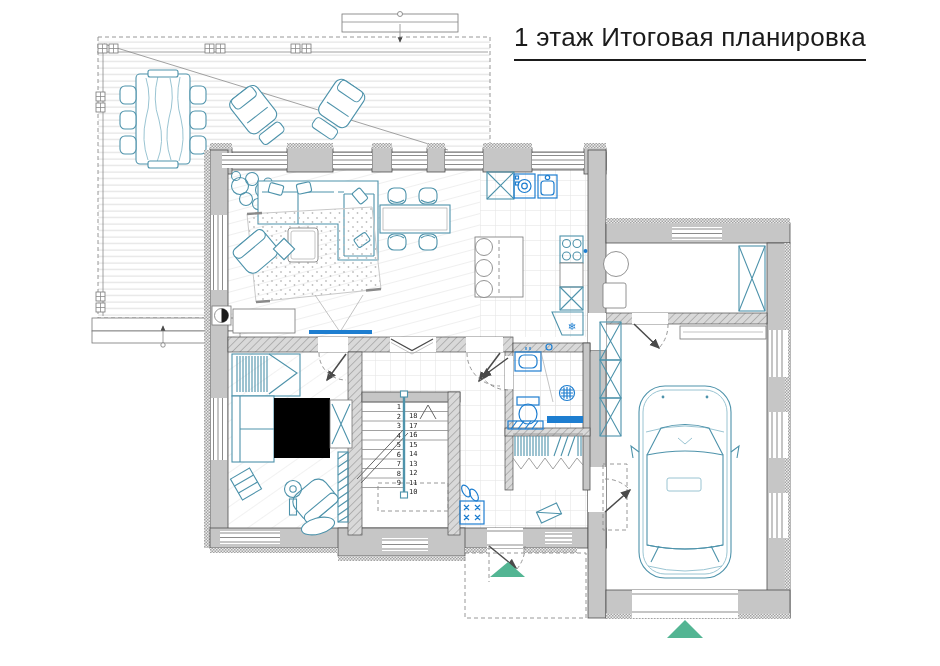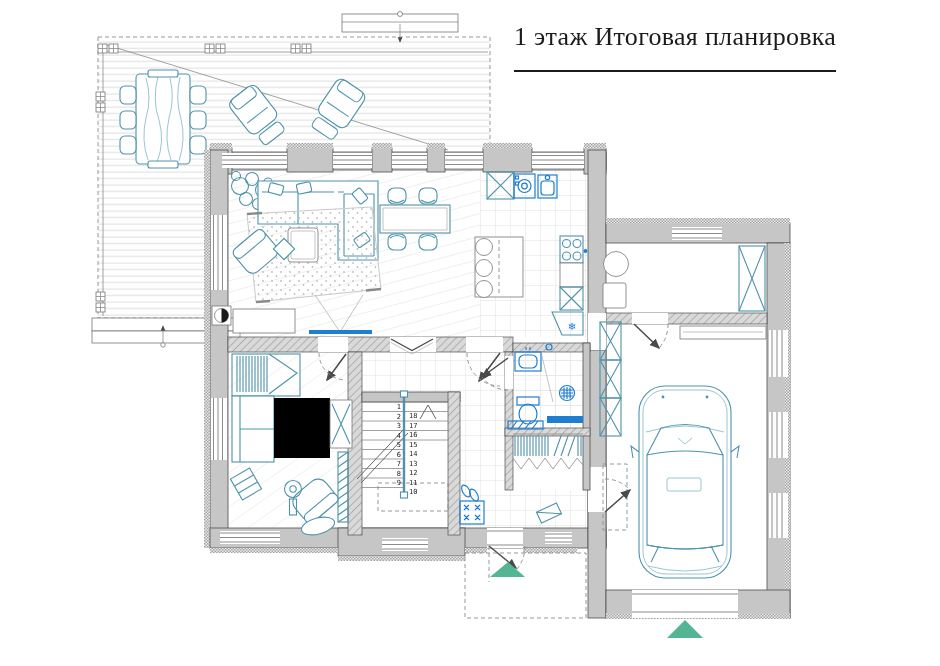--- a/index.html
+++ b/index.html
@@ -1,19 +1,19 @@
 <!DOCTYPE html>
 <html style="--wall-gray: #c6c6c6; --wall-stroke: #4f4f4f; --furniture-teal: #4e93ab; --fixture-blue: #1e7ed0; --accent-green: #53b593; --dash-gray: #8c8c8c; --floor-line: #e3e3e3;"><head>
 <meta charset="utf-8">
 <style>
   html,body{margin:0;padding:0;background:#fff;}
   .canvas{position:relative;width:940px;height:666px;background:#fff;overflow:hidden;
           font-family:"Liberation Sans",sans-serif;}
   .title{position:absolute;left:514px;top:22px;font-size:26px;letter-spacing:.3px;
-         color:#1b1b1b;border-bottom:2px solid #1b1b1b;padding-bottom:18px;white-space:nowrap;font-family:Liberation Serif, serif;}
+         color:#1b1b1b;border-bottom:2px solid #1b1b1b;padding-bottom:6px;white-space:nowrap;}
   svg{position:absolute;left:0;top:0;}
   .w   {fill:var(--wall-gray,#c6c6c6);stroke:var(--wall-stroke,#4f4f4f);stroke-width:.8;}
   .hw  {fill:url(#hatchW);stroke:var(--wall-stroke,#4f4f4f);stroke-width:.7;}
   .st  {fill:url(#stip);stroke:none;}
   .win {fill:#fff;stroke:none;}
   .wl  {stroke:#5a5a5a;stroke-width:.7;}
   .t   {stroke:var(--furniture-teal,#4e93ab);fill:none;stroke-width:1.1;}
   .tf  {stroke:var(--furniture-teal,#4e93ab);fill:#fff;stroke-width:1.1;}
   .t2  {stroke:#8ebdcd;fill:none;stroke-width:.9;}
   .b   {stroke:var(--fixture-blue,#1e7ed0);fill:none;stroke-width:1.2;}

